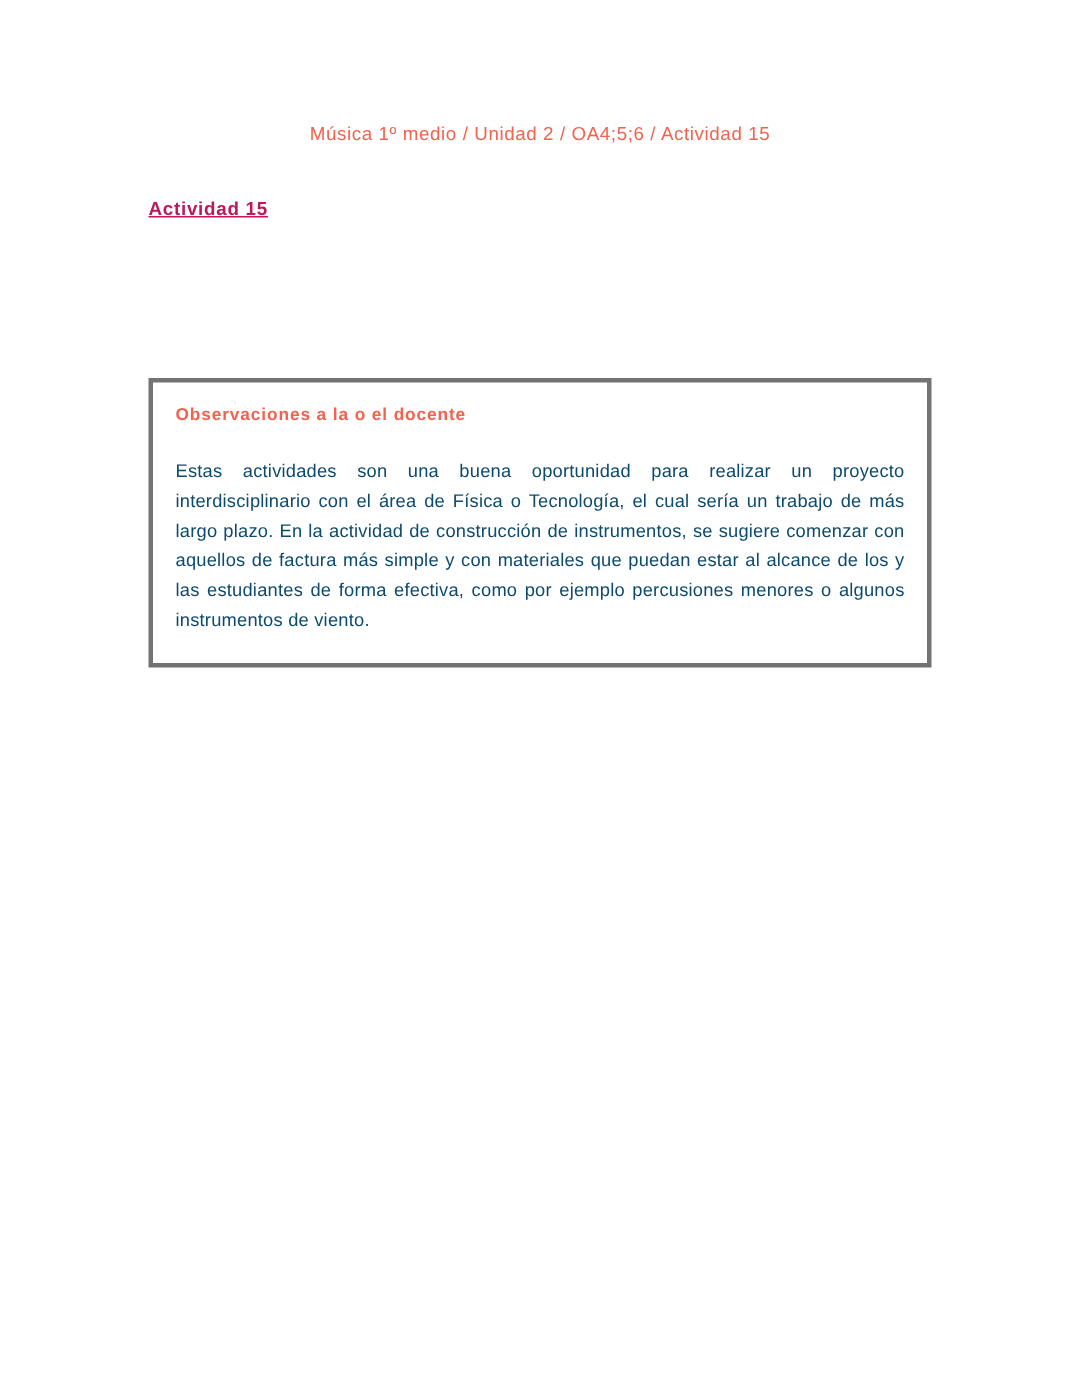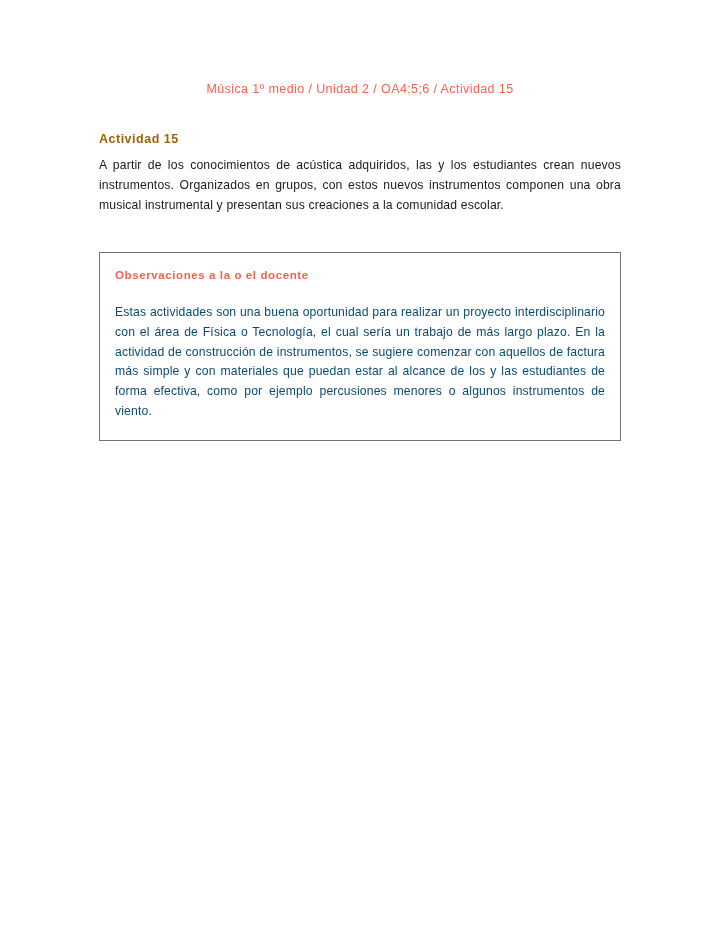--- a/index.html
+++ b/index.html
@@ -33,39 +33,40 @@
   }
   .content {
     position: absolute;
     top: 132px;
     left: 99px;
     width: 522px;
   }
   .activity-title {
     font-size: 12.5px;
     font-weight: bold;
-    color: #a16207;
+    color: #be185d;
     letter-spacing: 0.5px;
     margin: 0 0 10px 0;
+    text-decoration: underline;
   }
   .activity-body {
     font-size: 12.2px;
     line-height: 1.62;
     text-align: justify;
     color: #1a1a1a;
     margin: 0;
     letter-spacing: 0.15px;
   }
   .note-box {
     position: absolute;
     top: 252px;
     left: 99px;
     width: 522px;
     box-sizing: border-box;
-    border: 1px solid #737373;
+    border: 3px solid #737373;
     padding: 16px 15px 18px 15px;
     background: #ffffff;
   }
   .note-title {
     font-size: 11.5px;
     font-weight: bold;
     color: #f4624d;
     letter-spacing: 0.6px;
     margin: 0 0 22px 0;
   }
@@ -80,21 +81,20 @@
 </style>
 </head>
 <body>
 
 <div class="page">
 
   <div class="header-line">Música 1º medio / Unidad 2 / OA4;5;6 / Actividad 15</div>
 
   <div class="content">
     <h1 class="activity-title">Actividad 15</h1>
-    <p class="activity-body">A partir de los conocimientos de acústica adquiridos, las y los estudiantes crean nuevos instrumentos. Organizados en grupos, con estos nuevos instrumentos componen una obra musical instrumental y presentan sus creaciones a la comunidad escolar.</p>
   </div>
 
   <div class="note-box">
     <div class="note-title">Observaciones a la o el docente</div>
     <p class="note-body">Estas actividades son una buena oportunidad para realizar un proyecto interdisciplinario con el área de Física o Tecnología, el cual sería un trabajo de más largo plazo. En la actividad de construcción de instrumentos, se sugiere comenzar con aquellos de factura más simple y con materiales que puedan estar al alcance de los y las estudiantes de forma efectiva, como por ejemplo percusiones menores o algunos instrumentos de viento.</p>
   </div>
 
 </div>
 
 </body></html>

